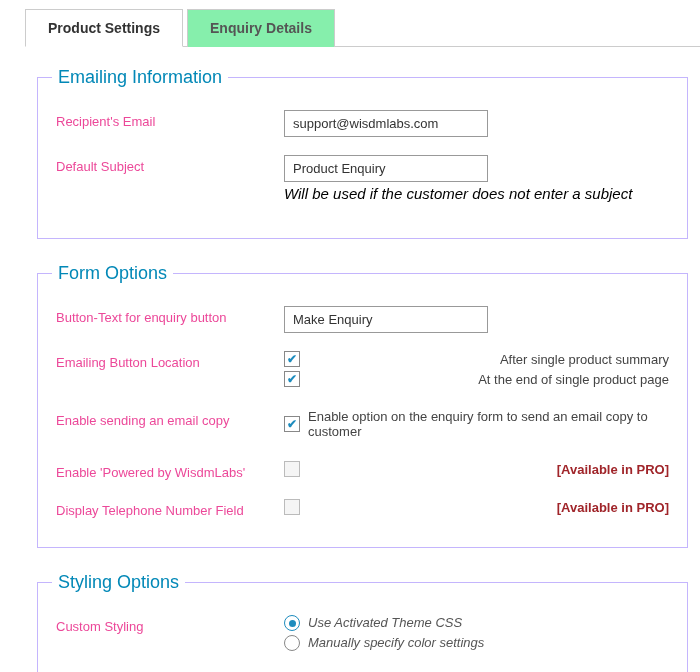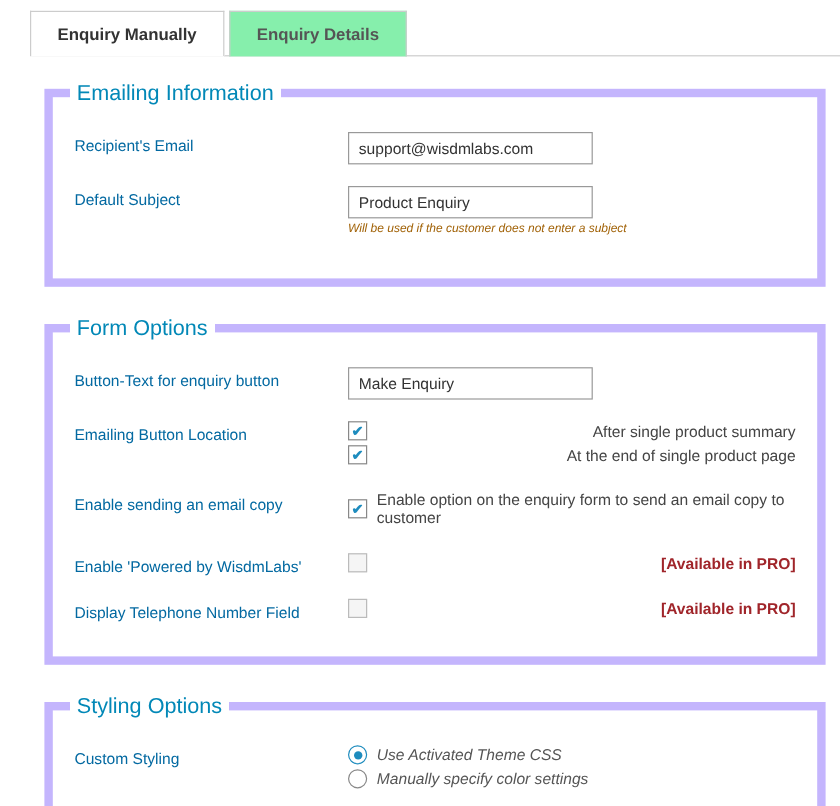--- a/index.html
+++ b/index.html
@@ -34,60 +34,60 @@
     .tab.active {
       background: #fff;
       color: #333;
       border-bottom: 1px solid #fff;
     }
     .panel {
       margin-left: 25px;
       padding: 0;
     }
     fieldset {
-      border: 7px solid #c4b5fd;
+      border: 1px solid #c4b5fd;
       margin: 20px 12px 24px 12px;
       padding: 12px 18px 18px 18px;
     }
     legend {
       color: #0288b7;
       font-size: 18px;
       font-weight: 400;
       padding: 0 6px;
       margin-left: -4px;
     }
     .row {
       display: flex;
       align-items: flex-start;
       margin: 10px 0 18px 0;
     }
     .row.compact { margin-bottom: 10px; }
     .label-col {
       width: 228px;
       flex-shrink: 0;
       font-size: 13px;
-      color: #0369a1;
+      color: #ec4899;
       padding-top: 4px;
     }
     .field-col {
       flex: 1;
     }
     input[type="text"] {
       width: 204px;
       padding: 5px 8px;
       font-size: 13px;
       border: 1px solid #999;
       background: #fff;
       font-family: inherit;
       color: #333;
     }
     .hint {
       font-style: italic;
-      font-size: 10px;
-      color: #a16207;
+      font-size: 15px;
+      color: #000000;
       margin-top: 3px;
     }
     .checkline {
       display: flex;
       align-items: center;
       margin-bottom: 4px;
       justify-content: space-between;
     }
     .checkbox {
       width: 16px;
@@ -146,21 +146,21 @@
     .radio-label {
       font-style: italic;
       font-size: 13px;
       color: #555;
     }
   </style>
 </head>
 <body>
 
 <div class="tabs">
-  <div class="tab active">Enquiry Manually</div>
+  <div class="tab active">Product Settings</div>
   <div class="tab">Enquiry Details</div>
 </div>
 
 <div class="panel">
 
   <fieldset>
     <legend>Emailing Information</legend>
     <div class="row">
       <div class="label-col">Recipient's Email</div>
       <div class="field-col">

